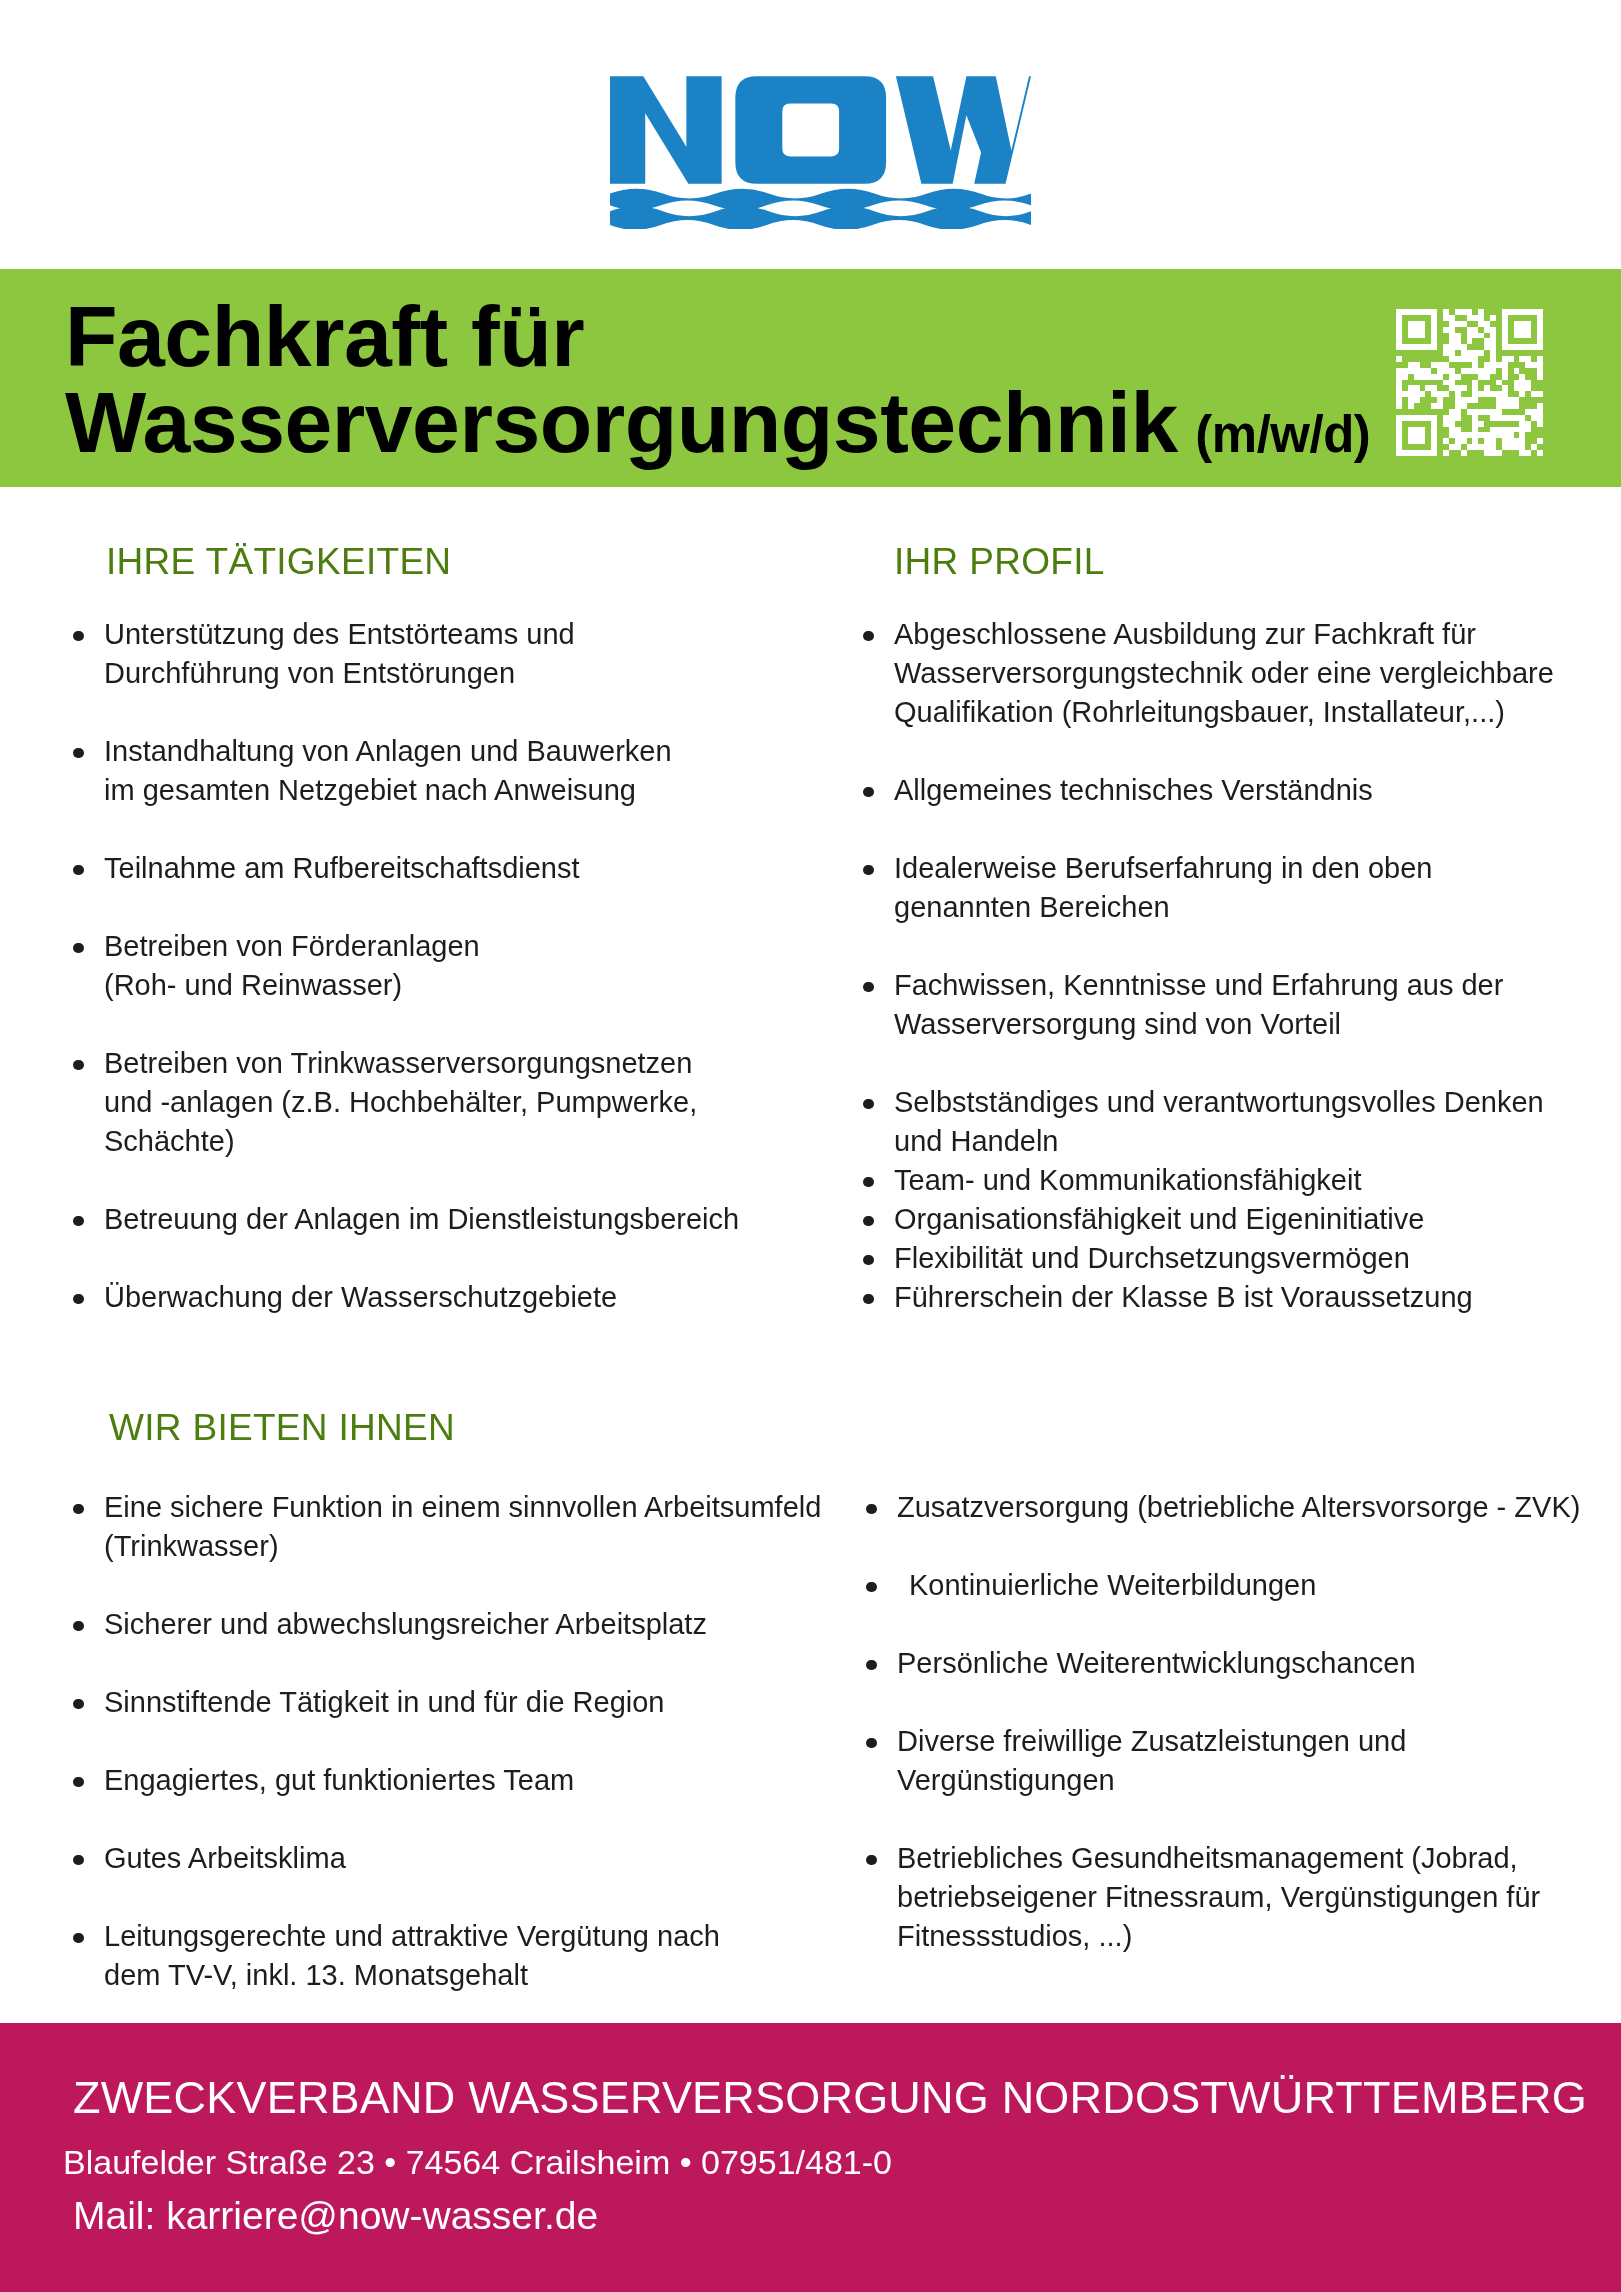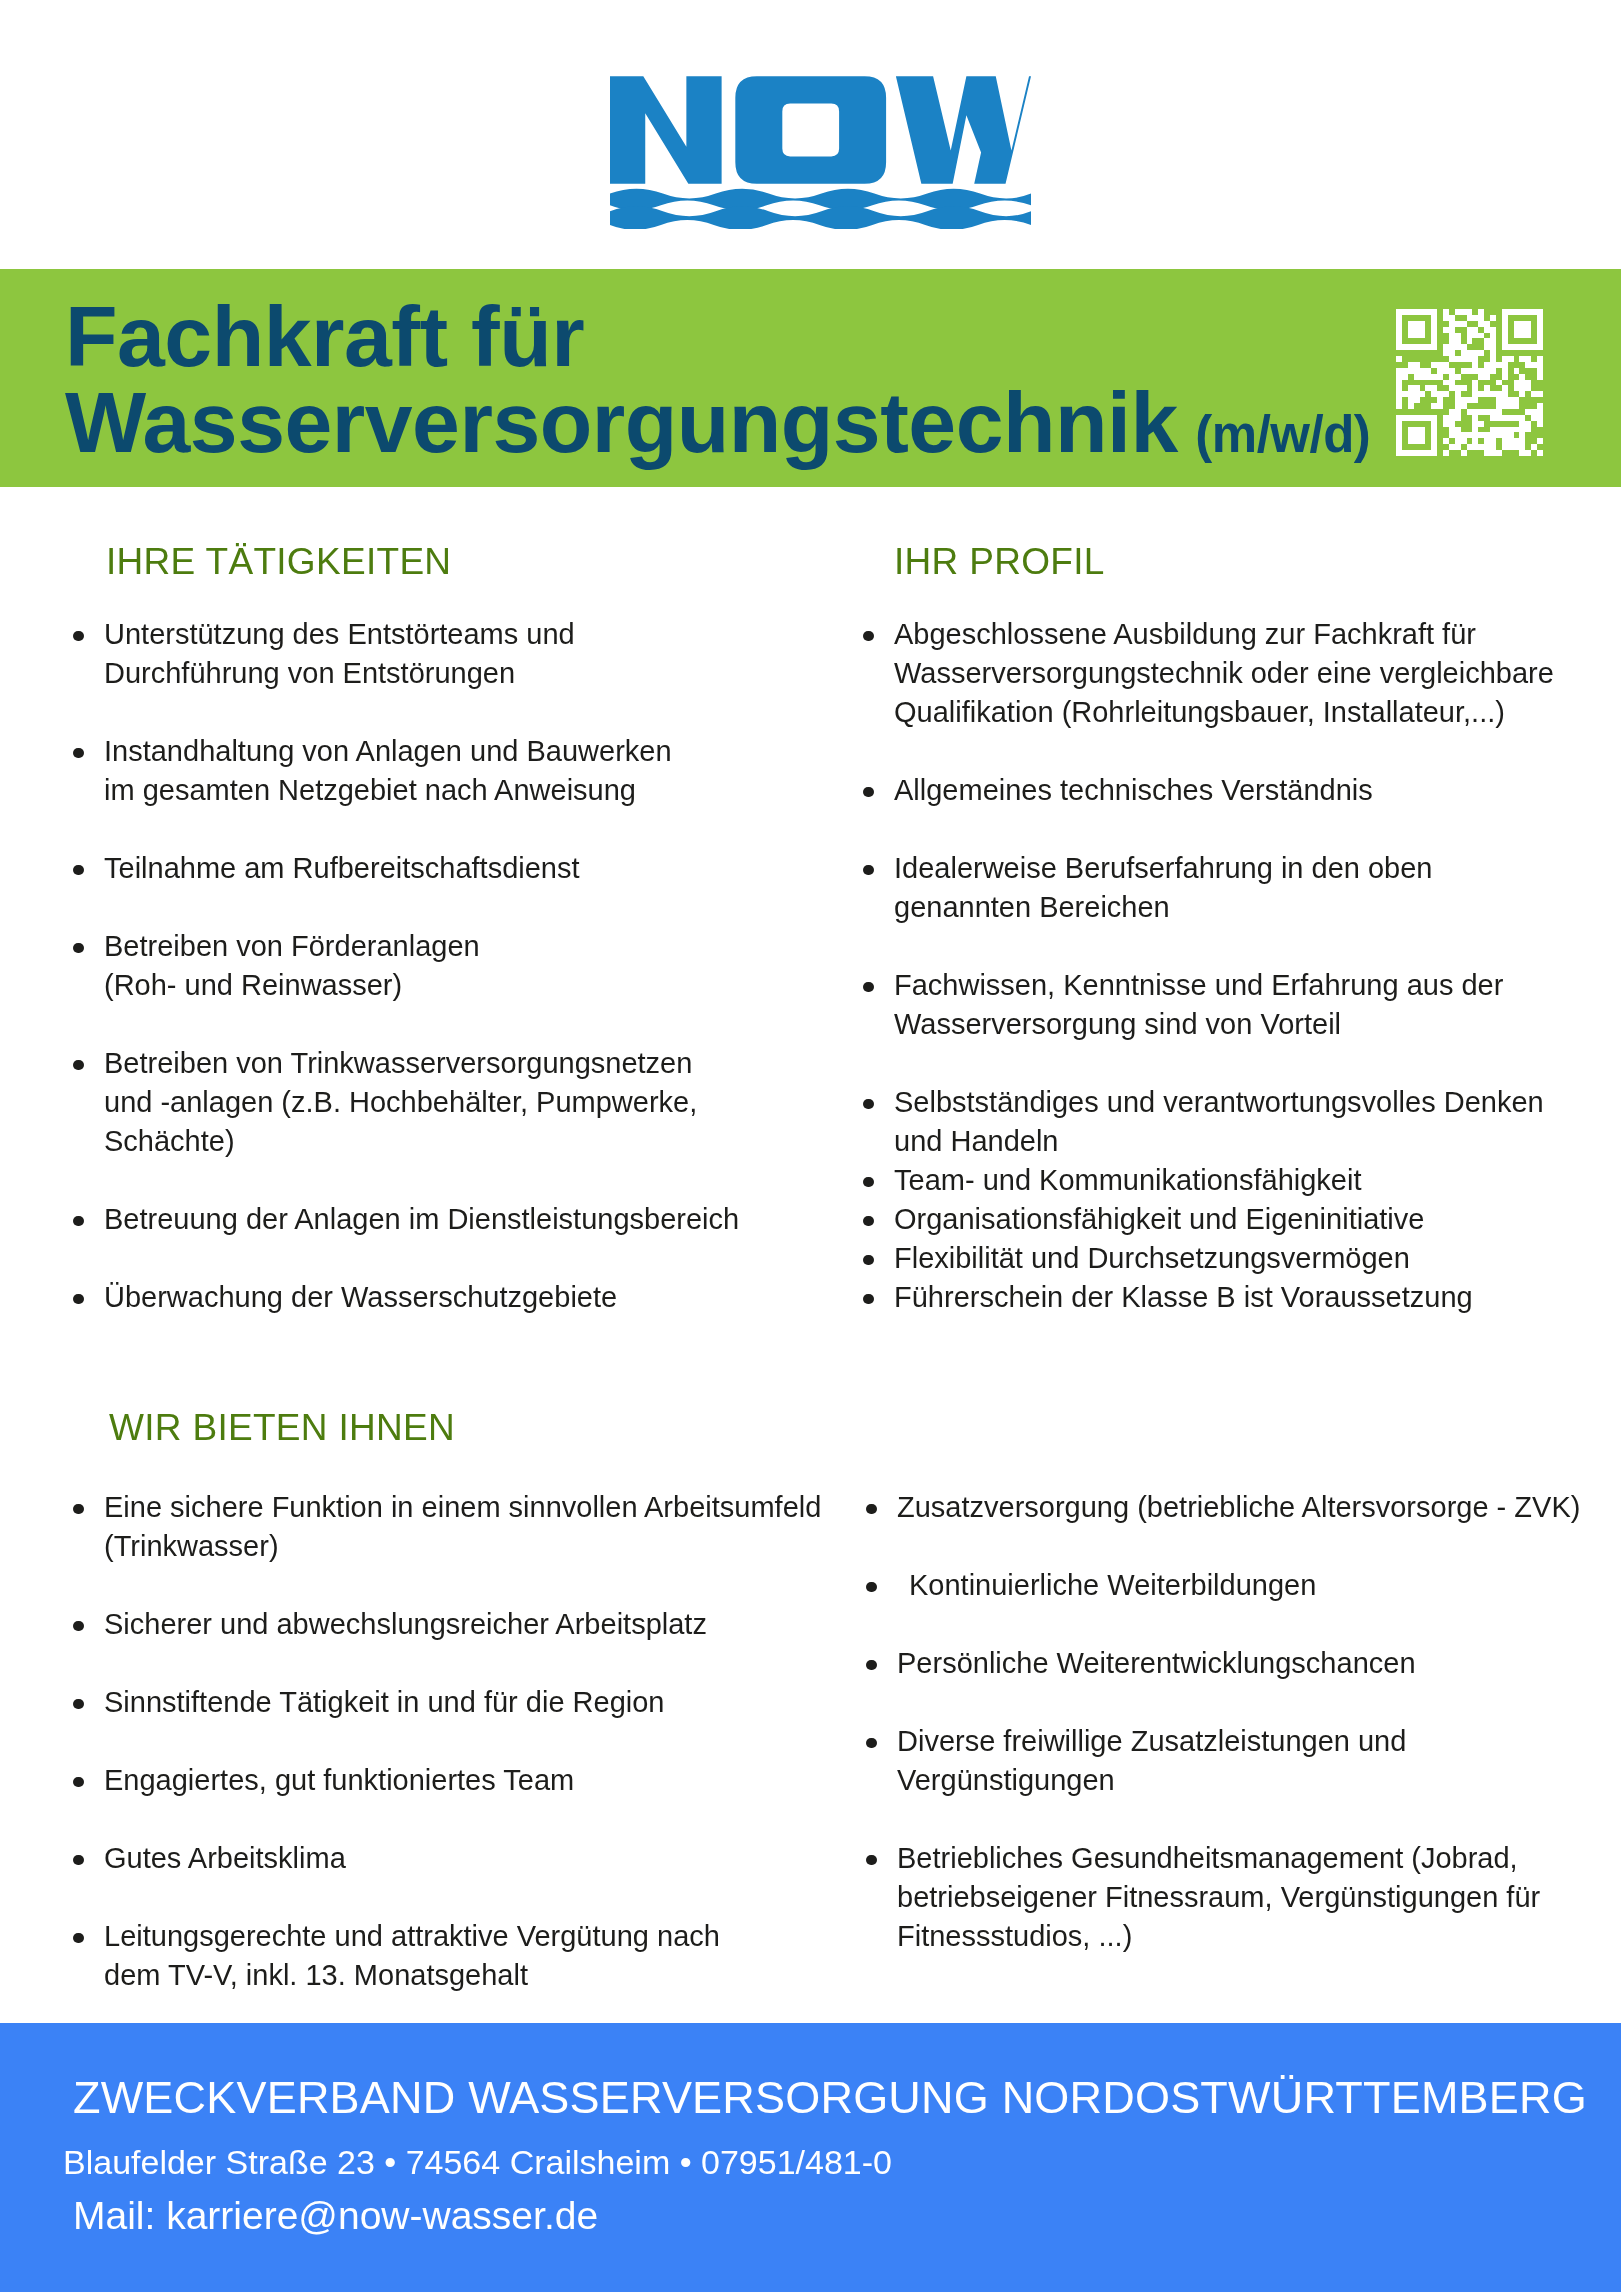--- a/index.html
+++ b/index.html
@@ -3,33 +3,33 @@
 <meta charset="utf-8">
 <style>
   * { box-sizing: border-box; margin: 0; padding: 0; }
   html, body { width: 1621px; height: 2293px; background: #ffffff; overflow: hidden; }
   body { position: relative; font-family: "Liberation Sans", "DejaVu Sans", sans-serif; color: #1d1d1b; }
 
   .logo { position: absolute; left: 610px; top: 76px; width: 421px; height: 153px; }
   .logo svg { width: 100%; height: 100%; display: block; }
 
   .title-band { position: absolute; left: 0; top: 269px; width: 1621px; height: 218px; background: #8dc63f; }
-  .title { position: absolute; left: 65px; top: 23.5px; color: #0c4a6e; font-weight: bold; font-size: 86px; line-height: 86px; letter-spacing: -0.5px; }
+  .title { position: absolute; left: 65px; top: 23.5px; color: #000000; font-weight: bold; font-size: 86px; line-height: 86px; letter-spacing: -0.5px; }
   .title .line { display: block; }
   .title .suffix { font-size: 51px; margin-left: 17.6px; }
   .qr { position: absolute; left: 1396px; top: 40px; width: 147px; height: 147px; }
   .qr svg { width: 100%; height: 100%; display: block; }
 
   .section-heading { position: absolute; font-size: 37px; font-weight: normal; color: #4d7c0f; letter-spacing: 0.3px; }
   .list { position: absolute; list-style: none; font-size: 29px; line-height: 39px; color: #1d1d1b; }
   .list li { position: relative; padding-left: 33px; }
   .list li::before { content: ""; position: absolute; left: 2px; top: 15.7px; width: 10.8px; height: 10.8px; border-radius: 50%; background: #1d1d1b; }
   .gap { margin-bottom: 39px; }
 
-  .footer { position: absolute; left: 0; top: 2023px; width: 1621px; height: 270px; background: #3b82f6; color: #ffffff; }
+  .footer { position: absolute; left: 0; top: 2023px; width: 1621px; height: 270px; background: #be185d; color: #ffffff; }
   .footer .org { position: absolute; left: 73px; top: 49px; font-size: 45px; letter-spacing: 0.2px; }
   .footer .addr { position: absolute; left: 63px; top: 120px; font-size: 34px; }
   .footer .mail { position: absolute; left: 73px; top: 171px; font-size: 39px; }
 </style>
 </head>
 <body>
 
 <div class="logo">
   <svg viewBox="0 0 430 156">
     <g fill="#1b82c5">

